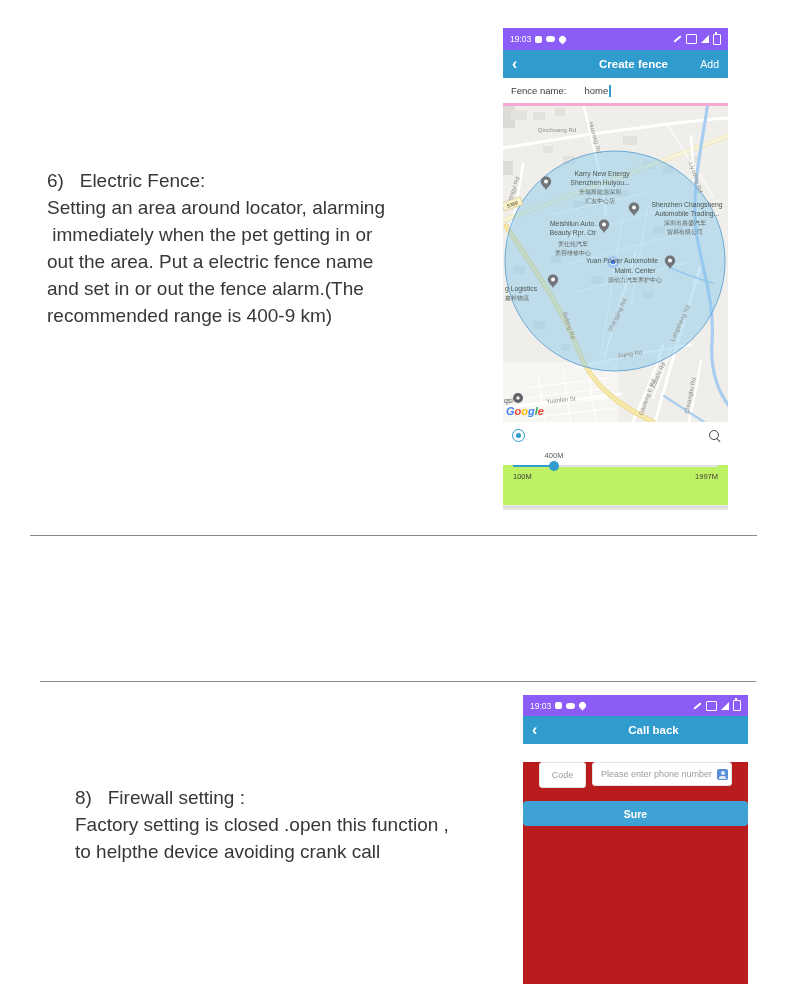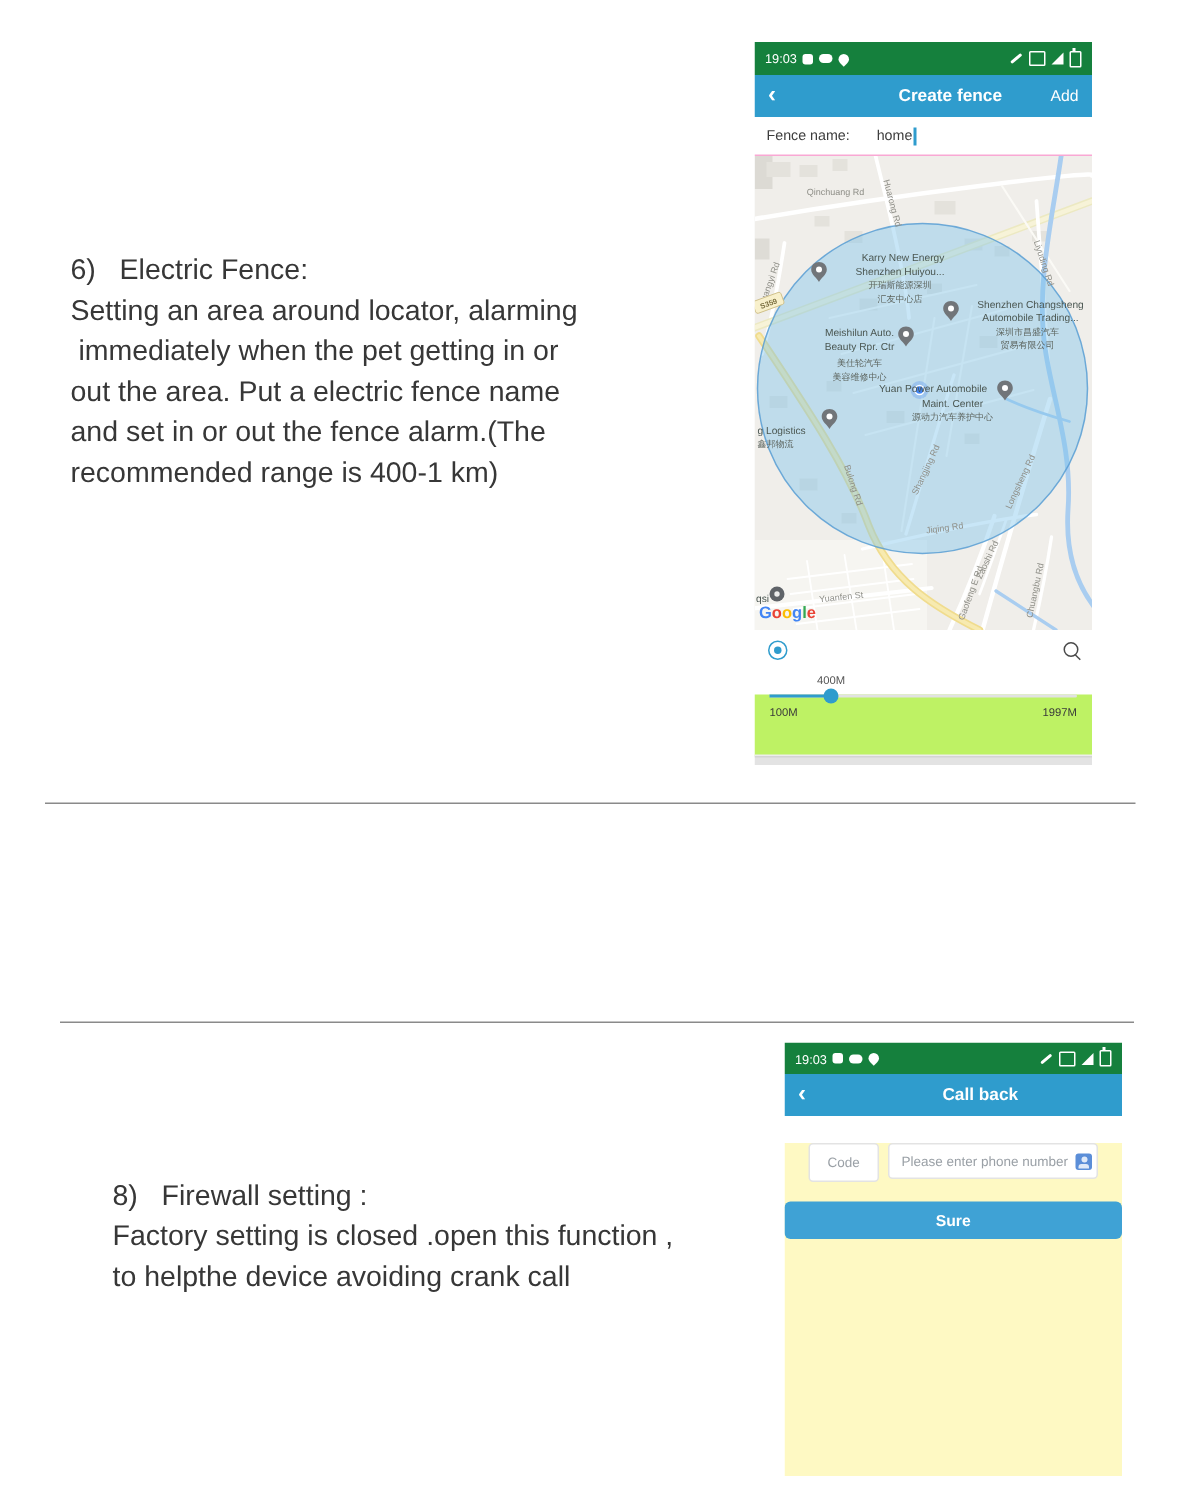--- a/index.html
+++ b/index.html
@@ -6,55 +6,55 @@
   .canvas{position:relative;width:790px;height:1004px;background:#fff;overflow:hidden;
           font-family:"Liberation Sans","DejaVu Sans",sans-serif;color:#3a3a3a;}
 
   
   .sec{position:absolute;}
   .sec-title,.sec-body{font-size:19px;line-height:27px;white-space:pre-wrap;color:#373737;}
   .divider{position:absolute;height:1px;background:#8a8a8a;}
 
   
   .phone{position:absolute;background:#fff;overflow:hidden;}
-  .statusbar{height:22px;background:#15803d;display:flex;align-items:center;
+  .statusbar{height:22px;background:#8b5cf6;display:flex;align-items:center;
              justify-content:space-between;padding:0 7px;color:#fff;}
   .sb-left,.sb-right{display:flex;align-items:center;gap:4px;}
   .sb-time{font-size:8.5px;color:#fff;}
   .ic{display:inline-block;background:#fff;}
   .ic-rsq{width:7px;height:7px;border-radius:2px;}
   .ic-cloud{width:9px;height:6px;border-radius:3px;}
   .ic-pin{width:7px;height:7px;border-radius:50% 50% 50% 0;transform:rotate(-45deg);}
   .ic-pen{width:9px;height:2px;border-radius:1px;transform:rotate(-40deg);}
   .ic-frame{width:9px;height:8px;background:transparent;border:1.5px solid #fff;border-radius:1px;}
   .ic-sig{width:0;height:0;background:transparent;border-left:8px solid transparent;border-bottom:8px solid #fff;}
   .ic-batt{width:6px;height:9px;background:transparent;border:1px solid #fff;border-radius:1px;position:relative;}
   .ic-batt::before{content:'';position:absolute;top:-3px;left:1px;width:2px;height:2px;background:#fff;}
 
   .hdr{height:28px;background:#2f9ccd;display:flex;align-items:center;position:relative;
        padding:0 9px;color:#fff;}
   .hdr-back{font-size:16px;font-weight:bold;line-height:1;z-index:2;}
   .hdr-title{position:absolute;left:0;right:0;text-align:center;font-weight:bold;font-size:11.5px;margin-left:36px;}
   .hdr-action{margin-left:auto;font-size:10.5px;z-index:2;}
 
   .fence-row{height:25px;background:#fff;display:flex;align-items:center;padding:0 8px;
-             font-size:9.5px;color:#3c3c3c;border-bottom:1px solid #f9a8d4;}
+             font-size:9.5px;color:#3c3c3c;border-bottom:3px solid #f9a8d4;}
   .fence-value{margin-left:18px;}
   .text-cursor{display:inline-block;width:1.5px;height:12px;background:#2f9ccd;
                vertical-align:middle;margin-left:1px;}
 
   
   .map{position:relative;width:225px;height:316px;background:#f0eeea;overflow:hidden;}
   .map svg{position:absolute;inset:0;}
   .mt-poi{font-family:"Liberation Sans",sans-serif;font-size:6.8px;font-weight:500;fill:#4b5752;}
   .mt-cn{font-family:"DejaVu Sans",sans-serif;font-size:6px;fill:#5d655f;}
   .mt-road{font-family:"Liberation Sans",sans-serif;font-size:6px;fill:#8f8f88;}
   .mt-badge{font-family:"Liberation Sans",sans-serif;font-size:5px;font-weight:bold;fill:#7a6e3f;text-anchor:middle;}
   .badge-rect{fill:#f8f0cb;stroke:#cfc08a;stroke-width:0.6;}
-  .google-logo{position:absolute;left:3px;bottom:5px;font-size:11px;font-weight:bold;letter-spacing:0;}
+  .google-logo{position:absolute;left:3px;bottom:5px;font-size:11px;font-weight:bold;letter-spacing:0;font-style:italic;}
 
   
   .map-toolbar{height:26px;background:#fff;display:flex;align-items:center;
                justify-content:space-between;padding:0 9px;}
   .target-ic{width:11px;height:11px;border:1.5px solid #2f9ccd;border-radius:50%;position:relative;}
   .target-ic::after{content:'';position:absolute;left:3px;top:3px;width:5px;height:5px;
                     border-radius:50%;background:#2f9ccd;}
   .mag-ic{width:8px;height:8px;border:1.4px solid #4a4a4a;border-radius:50%;position:relative;}
   .mag-ic::after{content:'';position:absolute;left:7px;top:7px;width:5px;height:1.4px;
                  background:#4a4a4a;transform:rotate(45deg);transform-origin:0 0;}
@@ -66,21 +66,21 @@
   .slider-track{position:relative;height:2px;background:#e2e2e2;border-radius:2px;}
   .slider-fill{position:absolute;left:0;top:0;height:2px;background:#2f9ccd;}
   .slider-thumb{position:absolute;top:-4px;width:10px;height:10px;border-radius:50%;
                 background:#2f9ccd;transform:translateX(-50%);}
   .minmax{display:flex;justify-content:space-between;font-size:7.5px;color:#3a3a3a;margin-top:5px;}
 
   .navbar{height:22px;background:#e3e3e3;border-top:1px solid #d4d4d4;display:flex;
           align-items:center;justify-content:center;gap:33px;color:#8f8f8f;font-size:11px;}
 
   
-  .p2-body{background:#fef9c3;height:242px;}
+  .p2-body{background:#b91c1c;height:242px;}
   .inputs-row{display:flex;gap:6px;margin:18px 16px 0;}
   .fld{border:1px solid #e3e3e3;border-radius:3px;background:#fff;height:24px;
        font-size:9px;color:#333;font-family:"Liberation Sans",sans-serif;outline:none;}
   .fld::placeholder{color:#9aa0a6;}
   .code-input{width:45px;text-align:center;padding:0;}
   .phone-wrap{flex:1;position:relative;}
   .phone-input{width:100%;box-sizing:border-box;padding:0 17px 0 8px;}
   .contact-ic{position:absolute;right:4px;top:7px;width:11px;height:11px;background:#5b8ed8;
               border-radius:2px;}
   .contact-ic::before{content:'';position:absolute;left:3.5px;top:2px;width:4px;height:4px;
@@ -94,21 +94,21 @@
 <body>
 
 <div class="canvas">
 
   <div class="sec" style="left:47px;top:167px;width:440px;">
     <div class="sec-title">6)   Electric Fence:</div>
     <div class="sec-body">Setting an area around locator, alarming
  immediately when the pet getting in or
 out the area. Put a electric fence name
 and set in or out the fence alarm.(The
-recommended range is 400-1 km)</div>
+recommended range is 400-9 km)</div>
   </div>
 
   <div class="divider" style="left:30px;top:535px;width:727px;"></div>
 
 
   <div class="divider" style="left:40px;top:681px;width:716px;"></div>
 
   <div class="sec" style="left:39px;top:784px;width:470px;margin-left:36px;">
     <div class="sec-title">8)   Firewall setting :</div>
     <div class="sec-body">Factory setting is closed .open this function ,

